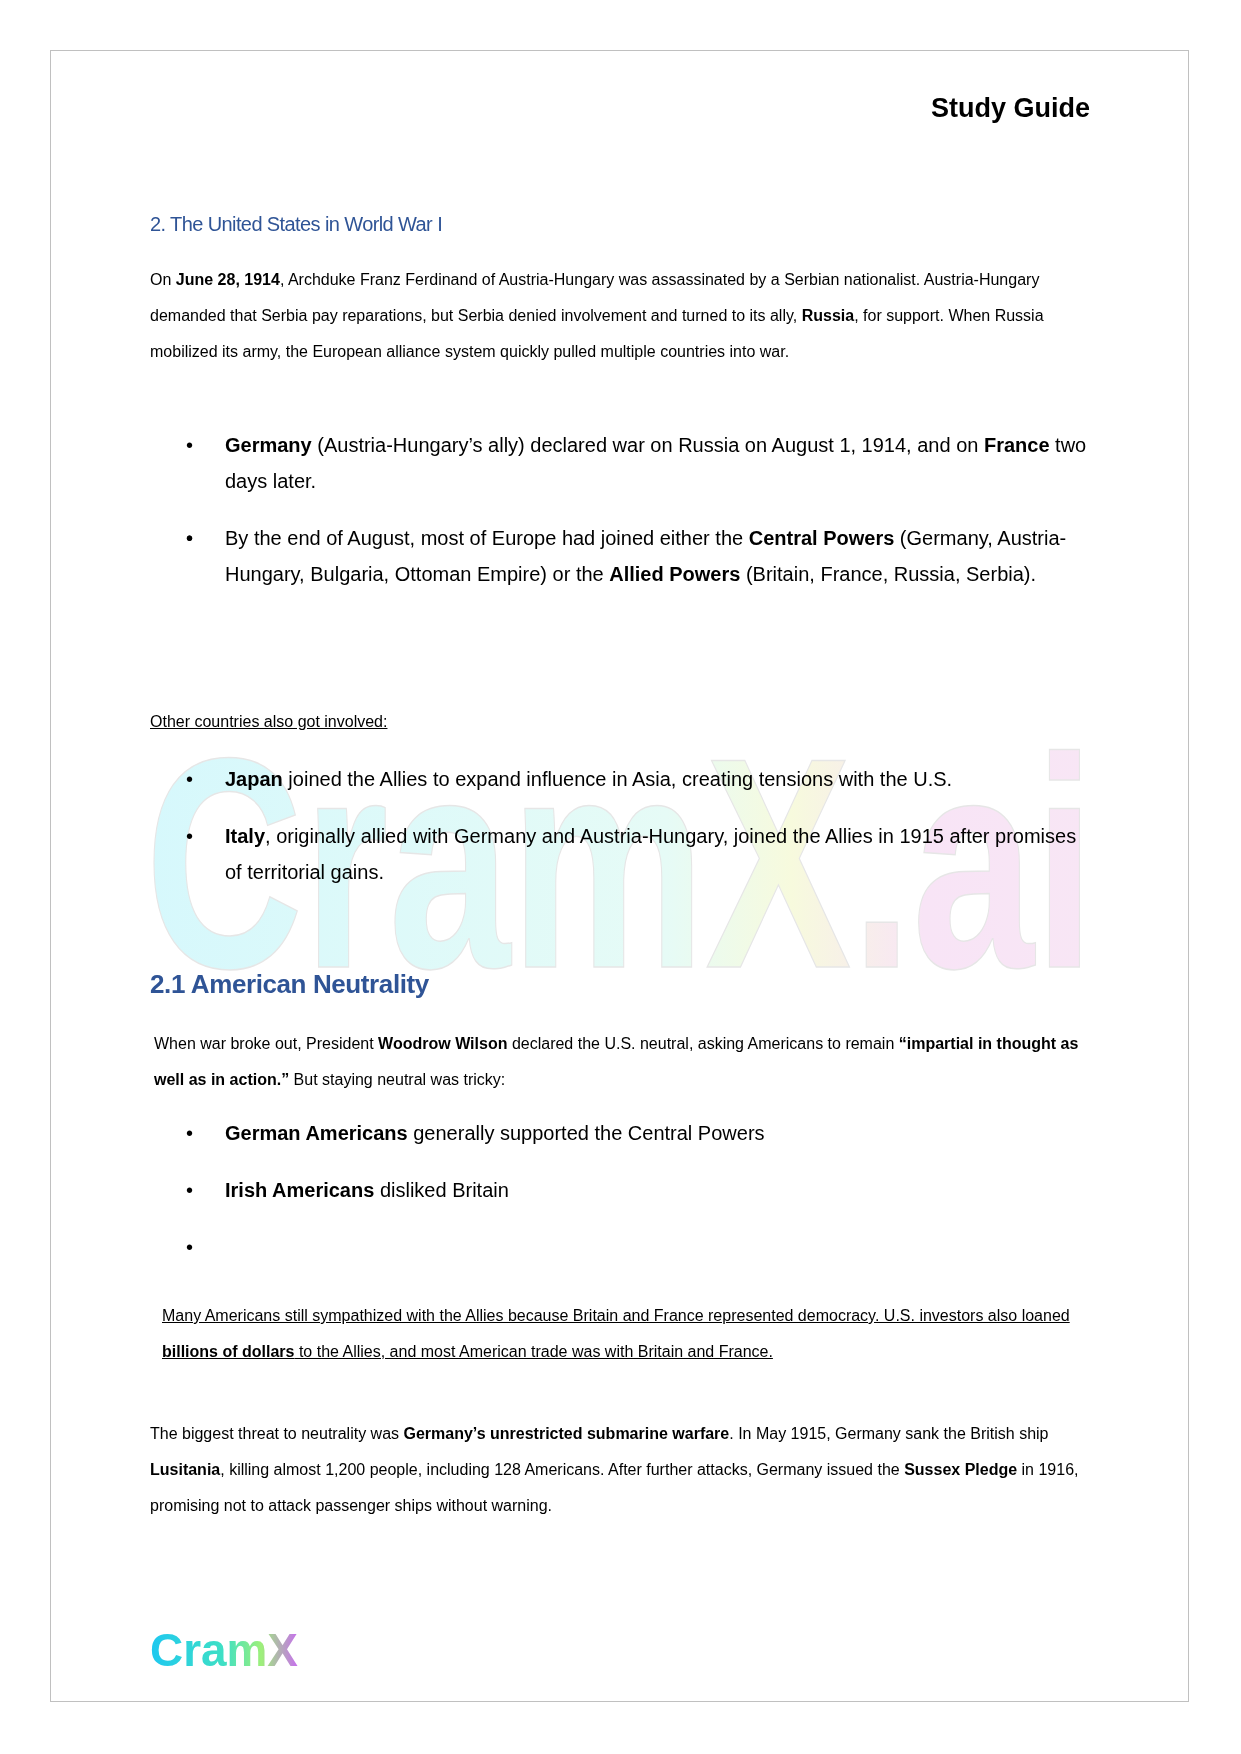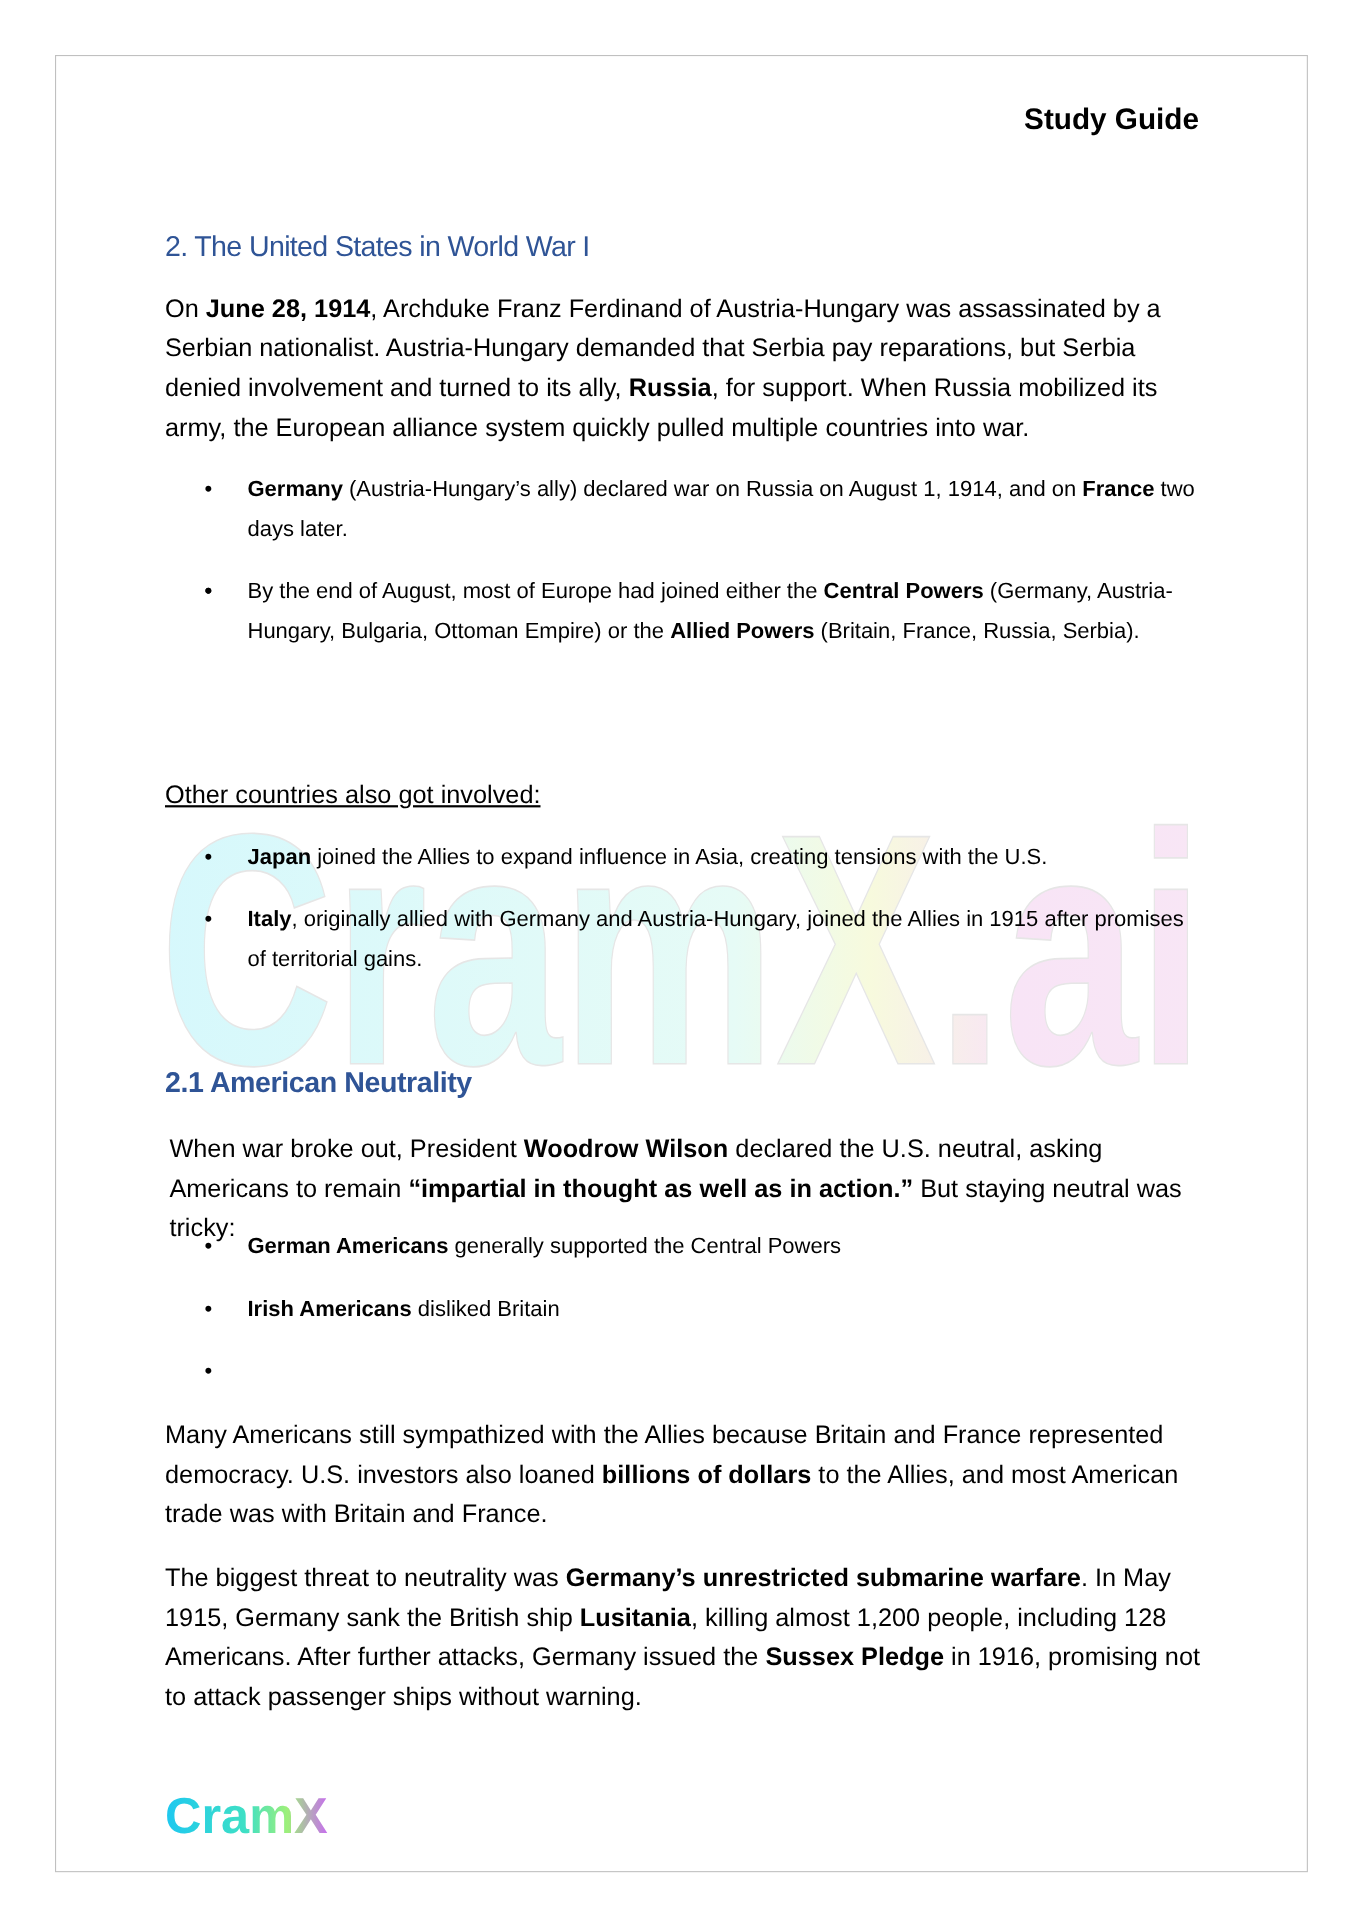--- a/index.html
+++ b/index.html
@@ -1,21 +1,21 @@
 <!DOCTYPE html>
 <html><head>
 <meta charset="utf-8">
 <style>
   html, body { margin: 0; padding: 0; background: #ffffff; }
   body { width: 1241px; height: 1754px; position: relative; overflow: hidden; font-family: "Liberation Sans", sans-serif; color: #000; }
   .frame { position: absolute; left: 50px; top: 50px; width: 1139px; height: 1652px; border: 1px solid #c0c0c0; box-sizing: border-box; }
   .doc-title { position: absolute; right: 151px; top: 88px; font-size: 27px; font-weight: bold; letter-spacing: 0; line-height: 40px; }
-  .h2 { position: absolute; left: 150px; top: 204px; font-size: 26px; color: #2F5496; line-height: 40px; font-family: "Liberation Sans", sans-serif; letter-spacing: -0.6px; }
+  .h2 { position: absolute; left: 150px; top: 204px; font-size: 20px; color: #2F5496; line-height: 40px; font-family: "Liberation Sans", sans-serif; letter-spacing: -0.6px; }
   .h3 { position: absolute; left: 150px; top: 967px; font-size: 26px; color: #2F5496; font-weight: bold; line-height: 34px; letter-spacing: -0.4px; text-align: center; }
-  .para { position: absolute; left: 150px; width: 945px; font-size: 23px; line-height: 36px; }
+  .para { position: absolute; left: 150px; width: 945px; font-size: 16px; line-height: 36px; }
   .bullets { position: absolute; left: 150px; width: 945px; margin: 0; padding: 0; list-style: none; font-size: 20px; line-height: 36px; }
   .bullets li { position: relative; padding-left: 75px; margin-bottom: 21px; }
   .bullets li .dot { position: absolute; left: 36px; top: 0; }
   b { font-weight: bold; }
   .watermark { position: absolute; left: 145px; top: 745px; width: 950px; height: 235px; pointer-events: none; z-index: 0; }
   .content { position: relative; z-index: 1; }
   .logo { position: absolute; left: 150px; top: 1620px; width: 150px; height: 55px; }
 </style>
 </head>
 <body>
@@ -58,21 +58,21 @@
   <div class="h3">2.1 American Neutrality</div>
 
   <p class="para" style="top:1022px; margin:4px;"><span>When war broke out, President </span><b>Woodrow Wilson</b><span> declared the U.S. neutral, asking Americans to remain </span><b>“impartial in thought as well as in action.”</b><span> But staying neutral was tricky:</span></p>
 
   <ul class="bullets" style="top:1115px;">
     <li><span class="dot">•</span><span><b>German Americans</b><span> generally supported the Central Powers</span></span></li>
     <li><span class="dot">•</span><span><b>Irish Americans</b><span> disliked Britain</span></span></li>
     <li><span class="dot">•</span></li>
   </ul>
 
-  <p class="para" style="top:1286px; margin:0;"><span>Many Americans still sympathized with the Allies because Britain and France represented democracy. U.S. investors also loaned </span><b>billions of dollars</b><span> to the Allies, and most American trade was with Britain and France.</span></p>
+  <p class="para" style="top:1286px; margin:12px;text-decoration:underline;"><span>Many Americans still sympathized with the Allies because Britain and France represented democracy. U.S. investors also loaned </span><b>billions of dollars</b><span> to the Allies, and most American trade was with Britain and France.</span></p>
 
   <p class="para" style="top:1416px; margin:0;"><span>The biggest threat to neutrality was </span><b>Germany’s unrestricted submarine warfare</b><span>. In May 1915, Germany sank the British ship </span><b>Lusitania</b><span>, killing almost 1,200 people, including 128 Americans. After further attacks, Germany issued the </span><b>Sussex Pledge</b><span> in 1916, promising not to attack passenger ships without warning.</span></p>
 </div>
 
 <svg class="logo" viewBox="0 0 150 55" xmlns="http://www.w3.org/2000/svg">
   <defs>
     <linearGradient id="lg" x1="0" y1="0" x2="1" y2="0">
       <stop offset="0" stop-color="#1ec8f0"></stop>
       <stop offset="0.5" stop-color="#3fe0c4"></stop>
       <stop offset="0.75" stop-color="#9ef07a"></stop>

